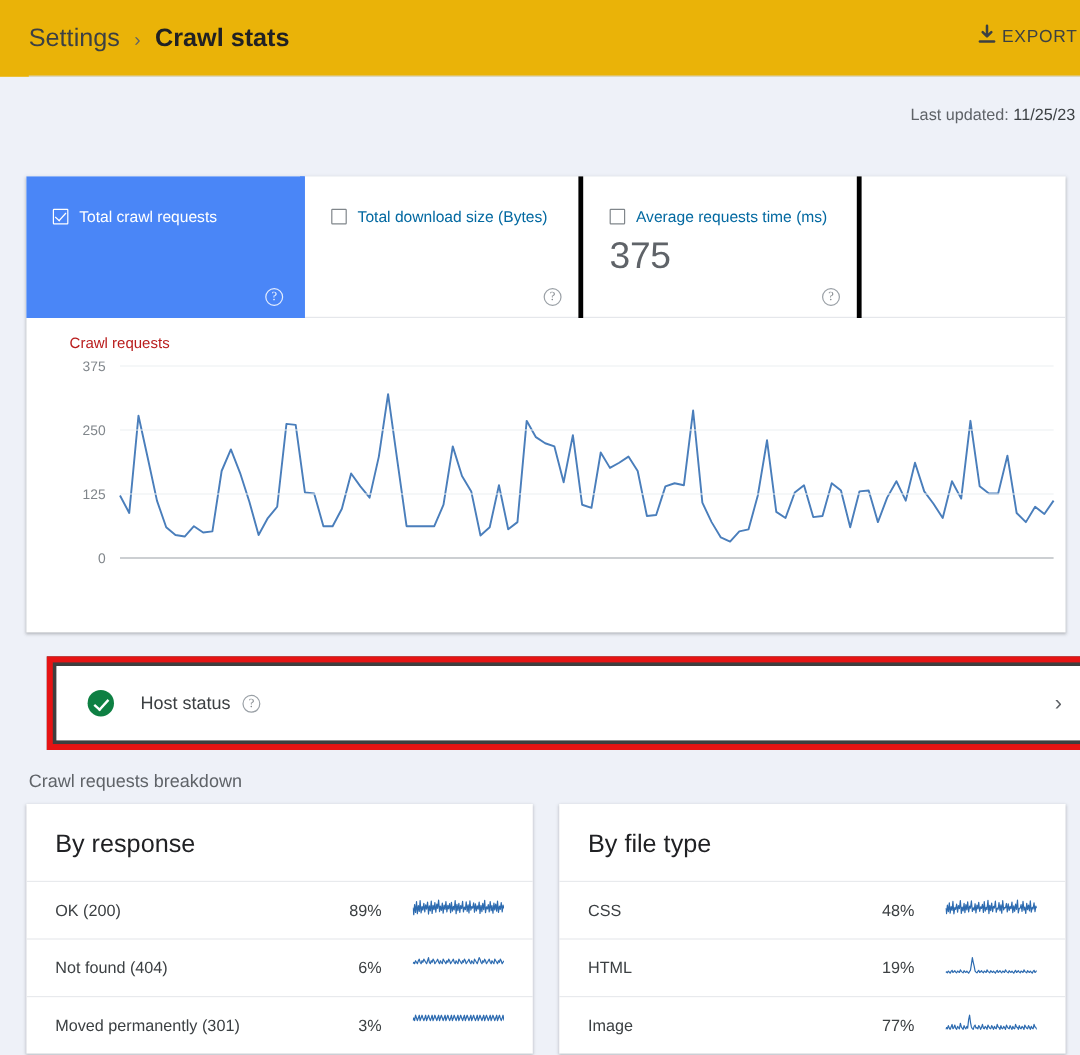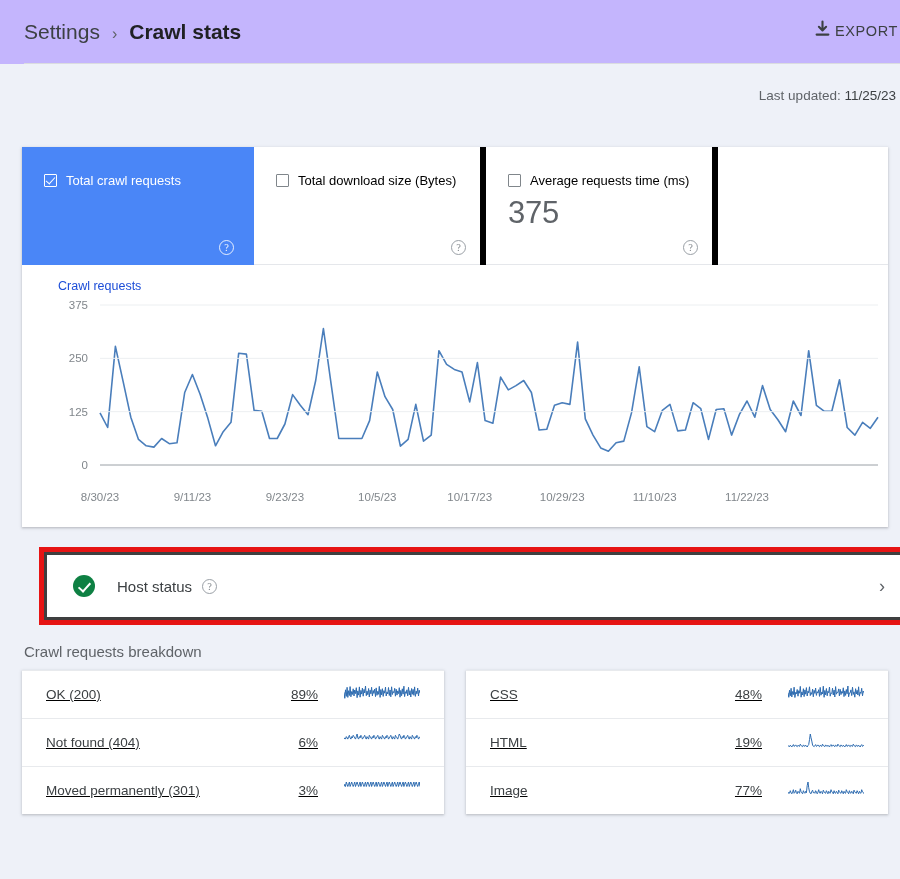--- a/index.html
+++ b/index.html
@@ -7,21 +7,21 @@
     width: 900px; height: 879px;
     background: #eef1f8;
     font-family: "Liberation Sans", sans-serif;
     overflow: hidden;
   }
 
   
   .header {
     position: relative;
     height: 64px;
-    background: #c4b5fd;
+    background: #eab308;
     display: flex; align-items: center;
   }
   .breadcrumb { display: flex; align-items: baseline; padding-left: 24px; }
   .crumb-settings { font-size: 21px; color: #3c4043; font-weight: 400; }
   .crumb-sep { font-size: 16px; color: #5f6368; margin: 0 12px; }
   .crumb-current { font-size: 21px; color: #202124; font-weight: 700; }
   .export-btn {
     position: absolute; right: 0px; top: 16px;
     display: flex; align-items: center; gap: 4px;
     padding: 4px 2px 4px 8px;
@@ -45,50 +45,50 @@
   
   .chart-card {
     position: absolute; left: 22px; top: 147px;
     width: 866px; height: 380px;
     background: #fff;
     box-shadow: 0 1px 2px rgba(60,64,67,.25), 0 1px 3px 1px rgba(60,64,67,.08);
   }
   .metric-row { display: flex; height: 118px; border-bottom: 1px solid #e5e7eb; }
   .metric {
     width: 232px; height: 118px;
-    border-right: 6px solid #000000;
+    border-right: 4px solid #000000;
     padding: 26px 18px 0 22px;
     position: relative;
     cursor: pointer;
   }
   .metric.spacer { flex: 1; border-right: none; cursor: default; }
   .metric.active { background: #4a86f7; border-right-color: #4a86f7; }
   .metric-head { display: flex; align-items: center; gap: 9px; }
   .cb { width: 13px; height: 13px; border: 1.6px solid #80868b; border-radius: 1px; position: relative; flex: none; }
   .metric.active .cb { border-color: #fff; }
   .metric.active .cb::after {
     content: ""; position: absolute; left: 3.4px; top: .2px;
     width: 4px; height: 8px; border: solid #fff;
     border-width: 0 1.7px 1.7px 0; transform: rotate(42deg);
   }
-  .metric-title { font-size: 13px; color: #000000; white-space: nowrap; }
+  .metric-title { font-size: 13px; color: #0369a1; white-space: nowrap; }
   .metric.active .metric-title { color: #fff; font-weight: 500; }
   .metric-value { font-size: 31px; color: #5f6368; font-weight: 400; margin-top: 7px; letter-spacing: -.3px; }
   .metric.active .metric-value { color: #fff; }
   .help {
     position: absolute; right: 14px; bottom: 10px;
     width: 15px; height: 15px; border-radius: 50%;
     border: 1.2px solid #9aa0a6; color: #80868b;
     font-size: 10.5px; line-height: 13px; text-align: center;
     font-family: "Liberation Serif", serif; cursor: pointer;
   }
   .metric.active .help { border-color: rgba(255,255,255,.85); color: rgba(255,255,255,.95); }
 
   .chart-body { position: relative; height: 261px; padding: 16px 0 0 0; }
-  .chart-label { position: absolute; left: 36px; top: 14px; font-size: 12.5px; color: #1d4ed8; }
+  .chart-label { position: absolute; left: 36px; top: 14px; font-size: 12.5px; color: #b91c1c; }
   .plot { position: absolute; left: 0; top: 36px; width: 866px; height: 180px; }
   .xaxis { position: absolute; left: 0; top: 226px; width: 866px; height: 20px; }
   .xtick {
     position: absolute; transform: translateX(-50%);
     font-size: 11.5px; color: #80868b; white-space: nowrap;
   }
 
   
   .host-outer {
     position: absolute; left: 14px; top: 547px;
@@ -134,21 +134,20 @@
   .bd-card {
     width: 422px; background: #fff;
     box-shadow: 0 1px 2px rgba(60,64,67,.22), 0 1px 3px 1px rgba(60,64,67,.08);
   }
   .bd-head { font-size: 21px; color: #202124; padding: 22px 24px 18px; }
   .bd-row {
     display: flex; align-items: center;
     height: 48px; padding: 0 24px;
     border-top: 1px solid #e8eaed;
     cursor: pointer;
-    text-decoration: underline;
   }
   .bd-name { font-size: 13.5px; color: #3c4043; }
   .bd-pct { margin-left: auto; font-size: 13.5px; color: #3c4043; }
   .bd-spark { width: 76px; margin-left: 26px; display: flex; align-items: center; }
 </style>
 </head>
 <body>
 
 <div class="header">
   <div class="breadcrumb">
@@ -212,46 +211,37 @@
     <svg class="plot" id="plot-axis" viewBox="0 0 866 180" style="pointer-events:none">
         <line x1="78" y1="164" x2="856" y2="164" stroke="#9aa0a6" stroke-width="1"></line>
         <text x="66" y="168" text-anchor="end" font-size="11.5" fill="#80868b" font-family="Liberation Sans, sans-serif">0</text>
         <line x1="78" y1="110.66666666666667" x2="856" y2="110.66666666666667" stroke="#eceff1" stroke-width="1"></line>
         <text x="66" y="114.66666666666667" text-anchor="end" font-size="11.5" fill="#80868b" font-family="Liberation Sans, sans-serif">125</text>
         <line x1="78" y1="57.33333333333334" x2="856" y2="57.33333333333334" stroke="#eceff1" stroke-width="1"></line>
         <text x="66" y="61.33333333333334" text-anchor="end" font-size="11.5" fill="#80868b" font-family="Liberation Sans, sans-serif">250</text>
         <line x1="78" y1="4" x2="856" y2="4" stroke="#eceff1" stroke-width="1"></line>
         <text x="66" y="8" text-anchor="end" font-size="11.5" fill="#80868b" font-family="Liberation Sans, sans-serif">375</text>
       </svg>
-    <div class="xaxis" id="xaxis">
-        <div class="xtick" style="left: 78px;">8/30/23</div>
-        <div class="xtick" style="left: 170.436px;">9/11/23</div>
-        <div class="xtick" style="left: 262.871px;">9/23/23</div>
-        <div class="xtick" style="left: 355.307px;">10/5/23</div>
-        <div class="xtick" style="left: 447.743px;">10/17/23</div>
-        <div class="xtick" style="left: 540.178px;">10/29/23</div>
-        <div class="xtick" style="left: 632.614px;">11/10/23</div>
-        <div class="xtick" style="left: 725.05px;">11/22/23</div>
-      </div>
   </div>
 </div>
 
 <div class="host-outer">
   <div class="host-card">
     <span class="ok-circle"></span>
     <span class="host-title">Host status</span>
     <span class="host-help">?</span>
     <span class="chevron">›</span>
   </div>
 </div>
 
 <div class="breakdown-title">Crawl requests breakdown</div>
 
 <div class="bd-wrap" id="bd-wrap">
     <div class="bd-card">
+      <div class="bd-head">By response</div>
       <div class="bd-row">
         <span class="bd-name">OK (200)</span>
         <span class="bd-pct">89%</span>
         <span class="bd-spark">
           <svg width="76" height="22" viewBox="0 0 76 22">
             <polyline points="0.0,8.3 0.8,14.3 1.5,5.8 2.3,12.4 3.1,3.3 3.8,13.4 4.6,6.7 5.4,11.5 6.1,2.6 6.9,12.8 7.7,7.5 8.4,10.5 9.2,4.8 10.0,12.0 10.7,6.0 11.5,9.6 12.3,3.7 13.1,13.7 13.8,6.9 14.6,11.1 15.4,2.9 16.1,13.2 16.9,6.4 17.7,10.1 18.4,4.1 19.2,12.2 20.0,5.4 20.7,9.0 21.5,2.0 22.3,11.7 23.0,7.1 23.8,10.7 24.6,4.5 25.3,13.0 26.1,6.2 26.9,9.8 27.6,3.3 28.4,11.9 29.2,6.5 29.9,9.4 30.7,5.0 31.5,12.6 32.2,3.9 33.0,11.3 33.8,7.3 34.5,10.3 35.3,2.4 36.1,13.4 36.8,5.6 37.6,10.9 38.4,4.7 39.2,12.4 39.9,6.7 40.7,9.2 41.5,3.1 42.2,12.0 43.0,7.9 43.8,10.0 44.5,3.5 45.3,11.5 46.1,6.0 46.8,12.8 47.6,2.8 48.4,10.5 49.1,7.5 49.9,8.8 50.7,4.3 51.4,12.2 52.2,5.2 53.0,11.1 53.7,6.9 54.5,9.6 55.3,3.7 56.0,13.2 56.8,6.4 57.6,11.7 58.3,4.8 59.1,10.1 59.9,2.2 60.6,12.6 61.4,7.7 62.2,9.4 62.9,5.8 63.7,11.9 64.5,3.3 65.3,10.9 66.0,6.7 66.8,13.0 67.6,4.5 68.3,10.3 69.1,5.4 69.9,11.3 70.6,2.9 71.4,12.4 72.2,7.1 72.9,9.8 73.7,4.1 74.5,12.0 75.2,6.2 76.0,9.0" fill="none" stroke="#2d6bb0" stroke-width="1" stroke-linejoin="round"></polyline>
           </svg>
         </span>
       </div>
       <div class="bd-row">
@@ -267,20 +257,21 @@
         <span class="bd-name">Moved permanently (301)</span>
         <span class="bd-pct">3%</span>
         <span class="bd-spark">
           <svg width="76" height="22" viewBox="0 0 76 22">
             <polyline points="0.0,6.5 0.8,4.3 1.5,6.5 2.3,2.0 3.1,4.3 3.8,6.5 4.6,4.3 5.4,2.0 6.1,6.5 6.9,4.3 7.7,2.0 8.4,4.3 9.2,6.5 10.0,4.3 10.7,2.0 11.5,6.5 12.3,4.3 13.1,2.0 13.8,4.3 14.6,6.5 15.4,4.3 16.1,2.0 16.9,6.5 17.7,4.3 18.4,2.0 19.2,4.3 20.0,6.5 20.7,4.3 21.5,2.0 22.3,6.5 23.0,4.3 23.8,2.0 24.6,4.3 25.3,6.5 26.1,4.3 26.9,2.0 27.6,6.5 28.4,4.3 29.2,2.0 29.9,4.3 30.7,6.5 31.5,4.3 32.2,2.0 33.0,6.5 33.8,4.3 34.5,2.0 35.3,4.3 36.1,6.5 36.8,4.3 37.6,2.0 38.4,6.5 39.2,4.3 39.9,2.0 40.7,4.3 41.5,6.5 42.2,4.3 43.0,2.0 43.8,6.5 44.5,4.3 45.3,2.0 46.1,4.3 46.8,6.5 47.6,4.3 48.4,2.0 49.1,6.5 49.9,4.3 50.7,2.0 51.4,4.3 52.2,6.5 53.0,4.3 53.7,2.0 54.5,6.5 55.3,4.3 56.0,2.0 56.8,4.3 57.6,6.5 58.3,4.3 59.1,2.0 59.9,6.5 60.6,4.3 61.4,2.0 62.2,4.3 62.9,6.5 63.7,4.3 64.5,2.0 65.3,6.5 66.0,4.3 66.8,2.0 67.6,4.3 68.3,6.5 69.1,4.3 69.9,2.0 70.6,6.5 71.4,4.3 72.2,2.0 72.9,4.3 73.7,6.5 74.5,4.3 75.2,2.0 76.0,6.5" fill="none" stroke="#2d6bb0" stroke-width="1" stroke-linejoin="round"></polyline>
           </svg>
         </span>
       </div>
     </div>
     <div class="bd-card">
+      <div class="bd-head">By file type</div>
       <div class="bd-row">
         <span class="bd-name">CSS</span>
         <span class="bd-pct">48%</span>
         <span class="bd-spark">
           <svg width="76" height="22" viewBox="0 0 76 22">
             <polyline points="0.0,8.7 0.8,13.3 1.5,6.3 2.3,11.8 3.1,4.3 3.8,13.0 4.6,7.5 5.4,10.6 6.1,3.2 6.9,13.5 7.7,8.3 8.4,9.8 9.2,5.5 10.0,12.2 10.7,6.7 11.5,9.2 12.3,2.4 13.1,13.2 13.8,7.9 14.6,11.0 15.4,4.7 16.1,12.6 16.9,5.9 17.7,10.2 18.4,3.6 19.2,12.0 20.0,7.1 20.7,8.8 21.5,2.8 22.3,11.6 23.0,8.5 23.8,10.4 24.6,5.1 25.3,12.8 26.1,6.3 26.9,9.4 27.6,4.0 28.4,11.4 29.2,7.7 29.9,9.0 30.7,5.7 31.5,12.4 32.2,3.4 33.0,11.2 33.8,8.1 34.5,10.0 35.3,2.2 36.1,13.3 36.8,6.5 37.6,10.8 38.4,4.5 39.2,11.8 39.9,7.3 40.7,8.7 41.5,3.0 42.2,12.2 43.0,8.8 43.8,9.6 44.5,4.2 45.3,11.0 46.1,6.1 46.8,13.0 47.6,2.6 48.4,10.2 49.1,8.3 49.9,8.5 50.7,4.9 51.4,12.0 52.2,5.3 53.0,10.6 53.7,7.5 54.5,9.2 55.3,3.8 56.0,12.6 56.8,6.9 57.6,11.4 58.3,5.5 59.1,9.8 59.9,2.0 60.6,12.8 61.4,9.0 62.2,8.8 62.9,5.9 63.7,11.6 64.5,3.2 65.3,10.4 66.0,7.9 66.8,13.2 67.6,4.7 68.3,10.0 69.1,6.3 69.9,11.0 70.6,2.8 71.4,12.2 72.2,8.1 72.9,9.4 73.7,4.3 74.5,11.8 75.2,7.1 76.0,8.7" fill="none" stroke="#2d6bb0" stroke-width="1" stroke-linejoin="round"></polyline>
           </svg>
         </span>
       </div>
       <div class="bd-row">

